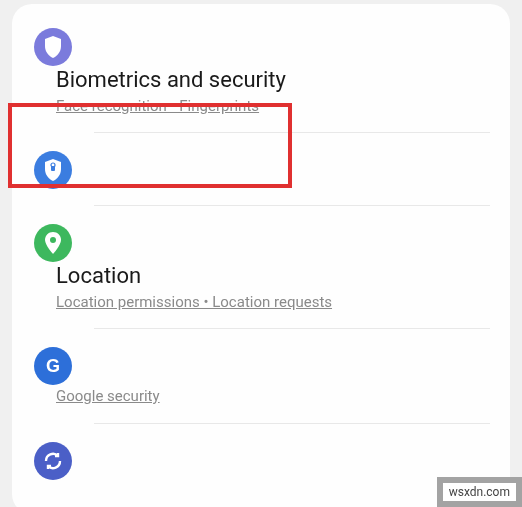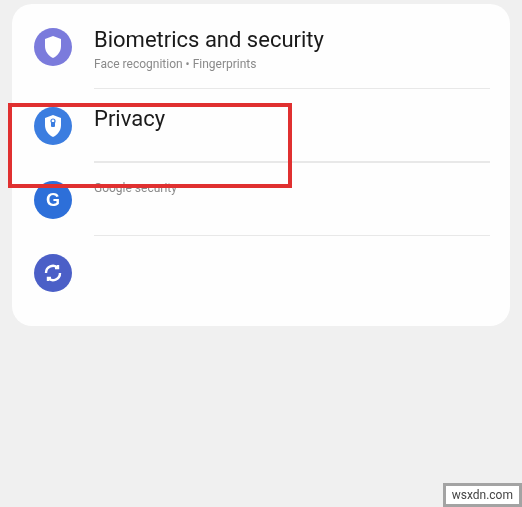--- a/index.html
+++ b/index.html
@@ -14,20 +14,21 @@
       background: #fefefe;
       border-radius: 20px;
       margin: 4px 12px;
       padding: 6px 0 18px 0;
     }
     .settings-item {
       display: flex;
       align-items: flex-start;
       padding: 16px 20px 16px 22px;
       position: relative;
+      flex-direction: column;
     }
     .icon-wrap {
       width: 38px;
       height: 38px;
       border-radius: 50%;
       display: flex;
       align-items: center;
       justify-content: center;
       flex-shrink: 0;
       margin-top: 2px;
@@ -42,24 +43,25 @@
       flex: 1;
       padding-top: 0;
     }
     .title {
       font-size: 22px;
       color: #1a1a1a;
       font-weight: 400;
       line-height: 1.3;
     }
     .subtitle {
-      font-size: 12px;
+      font-size: 15px;
       color: #8a8a8a;
       margin-top: 2px;
       line-height: 1.3;
+      text-decoration: underline;
     }
     .divider {
       height: 1px;
       background: #e8e8e8;
       margin-left: 82px;
       margin-right: 20px;
     }
     .highlight-box {
       position: absolute;
       border: 4px solid #e03030;
@@ -70,21 +72,21 @@
       pointer-events: none;
     }
     .watermark {
       position: absolute;
       bottom: 0;
       right: 0;
       background: #fff;
       font-size: 12px;
       color: #444;
       padding: 2px 6px;
-      border: 3px solid #a3a3a3;
+      border: 6px solid #a3a3a3;
     }
   </style>
 </head>
 <body>
 
 <div class="settings-panel">
 
   <div class="settings-item">
     <div class="icon-wrap icon-purple">
       <svg width="20" height="22" viewBox="0 0 20 22" fill="white">
@@ -100,25 +102,36 @@
 
   <div class="settings-item">
     <div class="icon-wrap icon-blue">
       <svg width="20" height="22" viewBox="0 0 20 22" fill="white">
           <path d="M10 0 L18 3 V10 C18 16 14 20 10 22 C6 20 2 16 2 10 V3 Z"></path>
           <rect x="8" y="7" width="4" height="5" rx="1" fill="#3b7de0"></rect>
           <circle cx="10" cy="6" r="2" fill="none" stroke="#3b7de0" stroke-width="1.2"></circle>
         </svg>
     </div>
     <div class="text-wrap">
-      <div class="title">Privacy</div>
     </div>
   </div>
   <div class="divider"></div>
 
+  <div class="settings-item">
+    <div class="icon-wrap icon-green">
+      <svg width="18" height="22" viewBox="0 0 18 22" fill="white">
+          <path d="M9 0 C13.5 0 17 3.5 17 8 C17 13 9 22 9 22 S1 13 1 8 C1 3.5 4.5 0 9 0 Z"></path>
+          <circle cx="9" cy="8" r="3" fill="#3db85e"></circle>
+        </svg>
+    </div>
+    <div class="text-wrap">
+      <div class="title">Location</div>
+      <div class="subtitle">Location permissions  •  Location requests</div>
+    </div>
+  </div>
   <div class="divider"></div>
 
   <div class="settings-item">
     <div class="icon-wrap icon-gblue">
       <svg width="22" height="22" viewBox="0 0 22 22">
           <text x="11" y="17" text-anchor="middle" fill="white" font-family="Arial" font-weight="bold" font-size="18">G</text>
         </svg>
     </div>
     <div class="text-wrap">
       <div class="subtitle">Google security</div>

